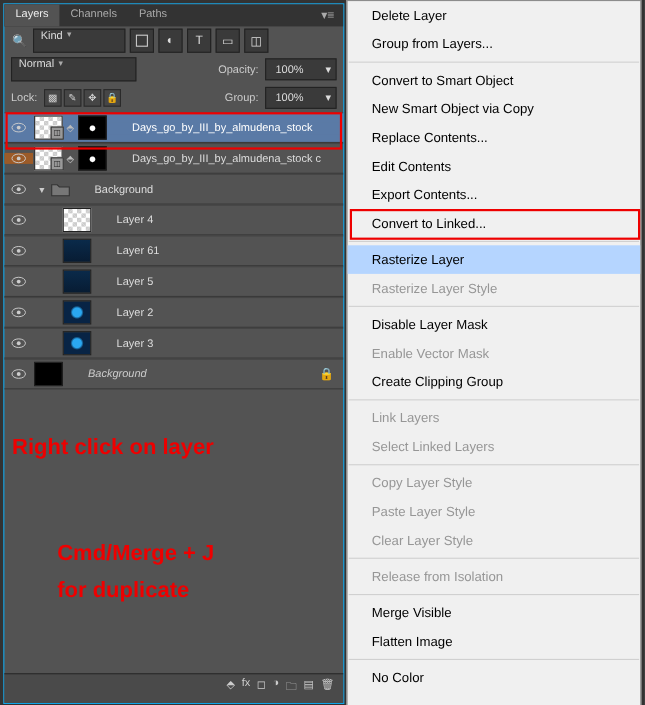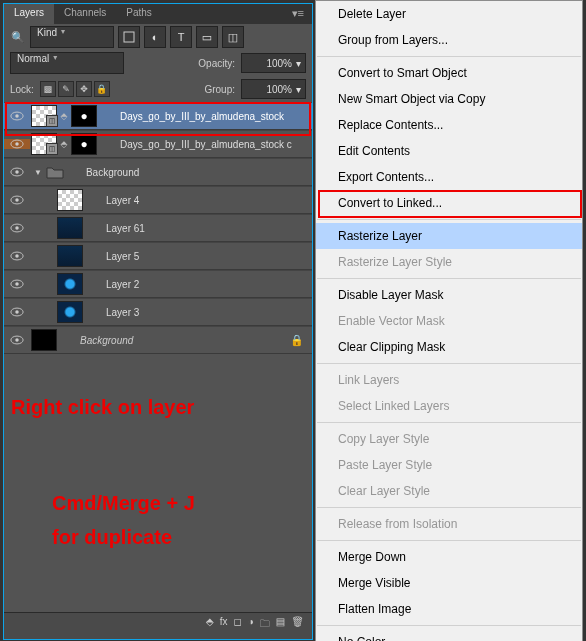--- a/index.html
+++ b/index.html
@@ -9,21 +9,21 @@
 .tab.active{background:#535353;color:#eee}
 .tabmin{margin-left:auto;padding:3px 8px;color:#aaa}
 .row{display:flex;align-items:center;height:26px;padding:0 6px;gap:4px}
 .filter-icon{width:16px;height:16px;display:flex;align-items:center;justify-content:center;color:#ccc}
 .dd{background:#3a3a3a;border:1px solid #222;height:20px;display:flex;align-items:flex-start;padding:0 6px;color:#ddd;font-size:10px;gap:4px}
 .dd .chev{font-size:8px;color:#aaa}
 .kind-dd{flex:1;max-width:70px}
 .type-btn{width:20px;height:20px;border:1px solid #222;background:#3a3a3a;display:flex;align-items:center;justify-content:center;font-size:11px;color:#ddd}
 .row2{display:flex;align-items:center;height:26px;padding:0 6px;gap:6px}
 .lbl{color:#ccc;font-size:10px}
-.val-box{background:#3a3a3a;border:1px solid #222;height:18px;display:flex;align-items:center;padding:0 4px;color:#ddd;font-size:10px;gap:4px;width:55px;justify-content:flex-end}
+.val-box{background:#3a3a3a;border:1px solid #222;height:18px;display:flex;align-items:center;padding:0 4px;color:#ddd;font-size:10px;gap:20px;width:55px;justify-content:flex-end}
 .lock-icons{display:flex;gap:2px}
 .lock-icons span{width:14px;height:14px;display:flex;align-items:center;justify-content:center;font-size:9px;color:#ccc;border:1px solid #2a2a2a;background:#464646}
 .layers{}
 .layer-row{display:flex;align-items:center;height:26px;border-top:1px solid #444;border-bottom:1px solid #3a3a3a}
 .eye{width:26px;display:flex;align-items:center;justify-content:center}
 .eye svg{width:14px;height:10px}
 .thumb{width:24px;height:20px;margin:0 1px;border:1px solid #222;background:#666;flex:none;display:flex;align-items:center;justify-content:center}
 .thumb.checker{background-image:linear-gradient(45deg,#ccc 25%,transparent 25%),linear-gradient(-45deg,#ccc 25%,transparent 25%),linear-gradient(45deg,transparent 75%,#ccc 75%),linear-gradient(-45deg,transparent 75%,#ccc 75%);background-size:8px 8px;background-position:0 0,0 4px,4px -4px,-4px 0;background-color:#fff}
 .thumb.mask{background:#000;color:#fff;font-size:12px}
 .thumb.blue{background:linear-gradient(#0a2a4a,#081c33)}
@@ -245,30 +245,29 @@
     <div class="ctx-item">Replace Contents...</div>
     <div class="ctx-item">Edit Contents</div>
     <div class="ctx-item">Export Contents...</div>
     <div class="ctx-item">Convert to Linked...</div>
     <div class="ctx-sep"></div>
     <div class="ctx-item hl">Rasterize Layer</div>
     <div class="ctx-item disabled">Rasterize Layer Style</div>
     <div class="ctx-sep"></div>
     <div class="ctx-item">Disable Layer Mask</div>
     <div class="ctx-item disabled">Enable Vector Mask</div>
-    <div class="ctx-item">Clear Clipping Mask</div>
+    <div class="ctx-item">Create Clipping Group</div>
     <div class="ctx-sep"></div>
     <div class="ctx-item disabled">Link Layers</div>
     <div class="ctx-item disabled">Select Linked Layers</div>
     <div class="ctx-sep"></div>
     <div class="ctx-item disabled">Copy Layer Style</div>
     <div class="ctx-item disabled">Paste Layer Style</div>
     <div class="ctx-item disabled">Clear Layer Style</div>
     <div class="ctx-sep"></div>
     <div class="ctx-item disabled">Release from Isolation</div>
     <div class="ctx-sep"></div>
-    <div class="ctx-item">Merge Down</div>
     <div class="ctx-item">Merge Visible</div>
     <div class="ctx-item">Flatten Image</div>
     <div class="ctx-sep"></div>
     <div class="ctx-item">No Color</div>
   </div>
 <div class="hl-frame"></div>
 
 </body></html>

